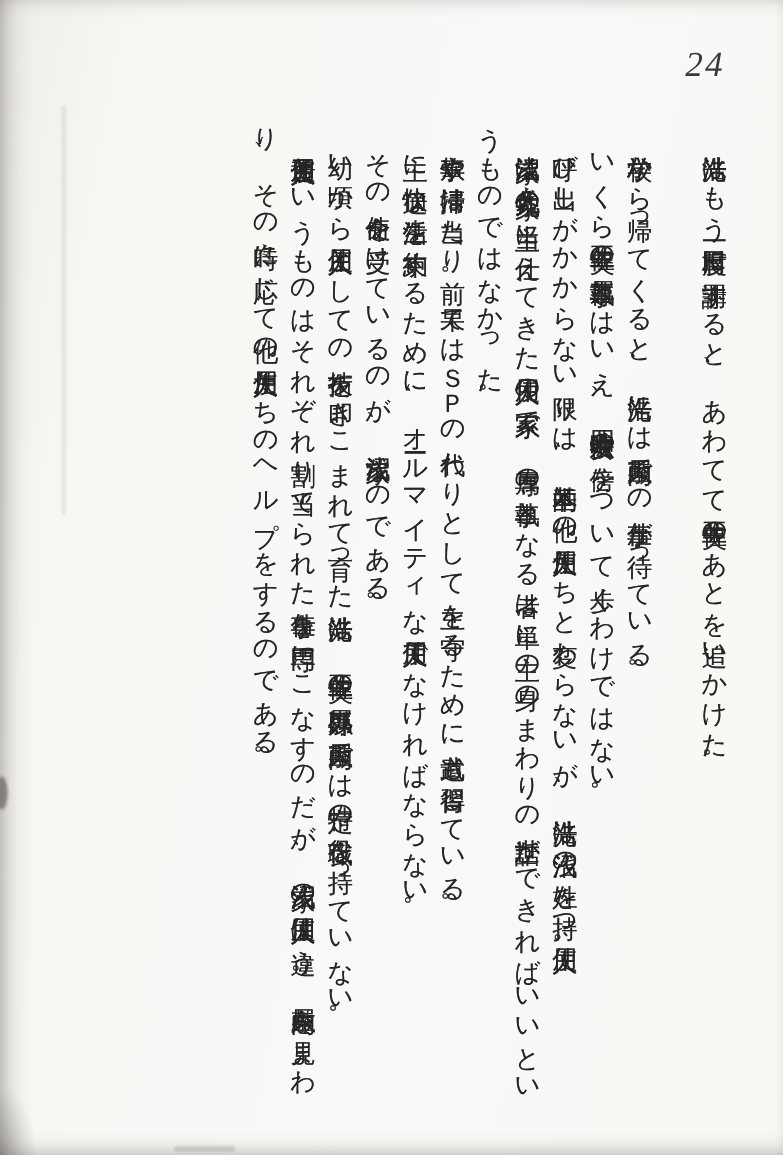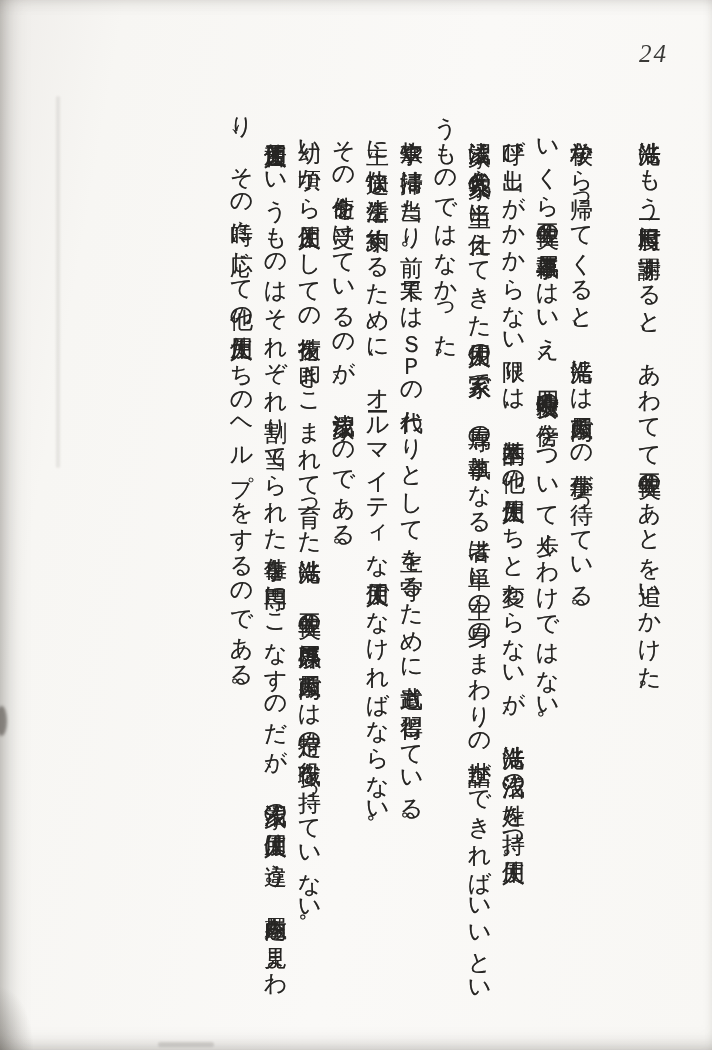--- a/index.html
+++ b/index.html
@@ -19,22 +19,22 @@
       #f8f7f4 100%);
     box-shadow:
       inset 16px 0 26px -16px rgba(62, 57, 50, 0.50),
       inset 0 -14px 22px -16px rgba(62, 57, 50, 0.38),
       inset 0 12px 20px -18px rgba(62, 57, 50, 0.25),
       inset -6px 0 14px -12px rgba(62, 57, 50, 0.18);
   }
   .pagenum {
     position: absolute;
     top: 40px;
-    left: 639px;
-    font-size: 25px;
+    left: 623px;
+    font-size: 32px;
     font-style: italic;
     letter-spacing: 2px;
     color: var(--pagenum_ink, #3a3a38);
     text-align: center;
   }
   .text-block {
     position: absolute;
     top: 100px;
     left: 88px;
     width: 578px;

